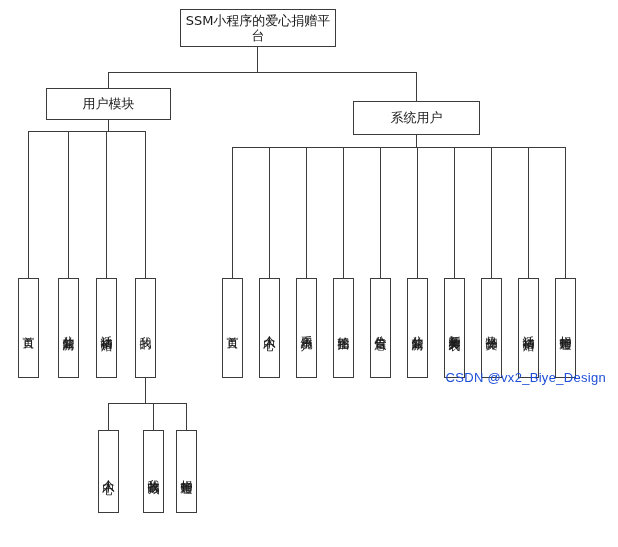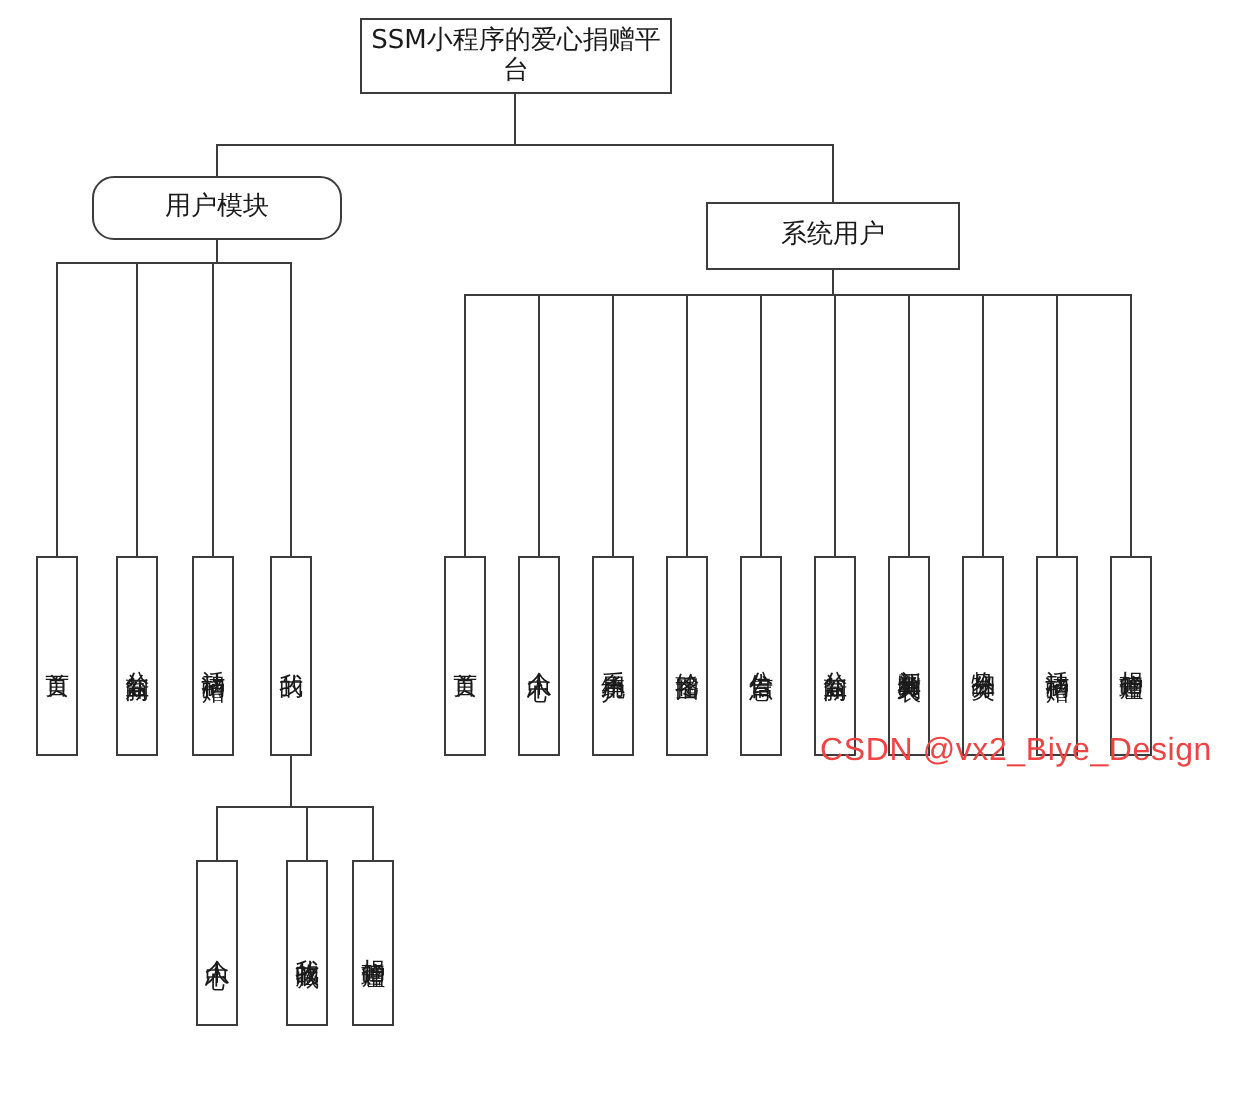--- a/index.html
+++ b/index.html
@@ -52,22 +52,22 @@
   .line {
     position: absolute;
     background: #3c3c3c;
   }
   .line.v { width: 1px; }
   .line.h { height: 1px; }
   #watermark {
     position: absolute;
     right: 12px;
     bottom: 10px;
-    font-size: 16px;
-    color: #ef4444;
+    font-size: 13px;
+    color: #1d4ed8;
     font-family: "Liberation Sans", sans-serif;
     white-space: nowrap;
     letter-spacing: 0.3px;
   }
 </style>
 </head>
 <body>
 
 <div id="diagram">
 
@@ -76,21 +76,21 @@
   </div>
 
   <div class="line v" style="left:257px; top:47px; height:25px;"></div>
 
   <div class="line h" style="left:108px; top:72px; width:308px;"></div>
 
   <div class="line v" style="left:108px; top:72px; height:16px;"></div>
 
   <div class="line v" style="left:416px; top:72px; height:29px;"></div>
 
-  <div class="node h" style="left:46px; top:88px; width:125px; height:32px;border-radius:11px;">
+  <div class="node h" style="left:46px; top:88px; width:125px; height:32px;">
     <span>用户模块</span>
   </div>
 
   <div class="node h" style="left:353px; top:101px; width:127px; height:34px;">
     <span>系统用户</span>
   </div>
 
   <div class="line v" style="left:108px; top:120px; height:11px;"></div>
   <div class="line h" style="left:28px; top:131px; width:118px;"></div>
   <div class="line v" style="left:28px; top:131px; height:147px;"></div>

